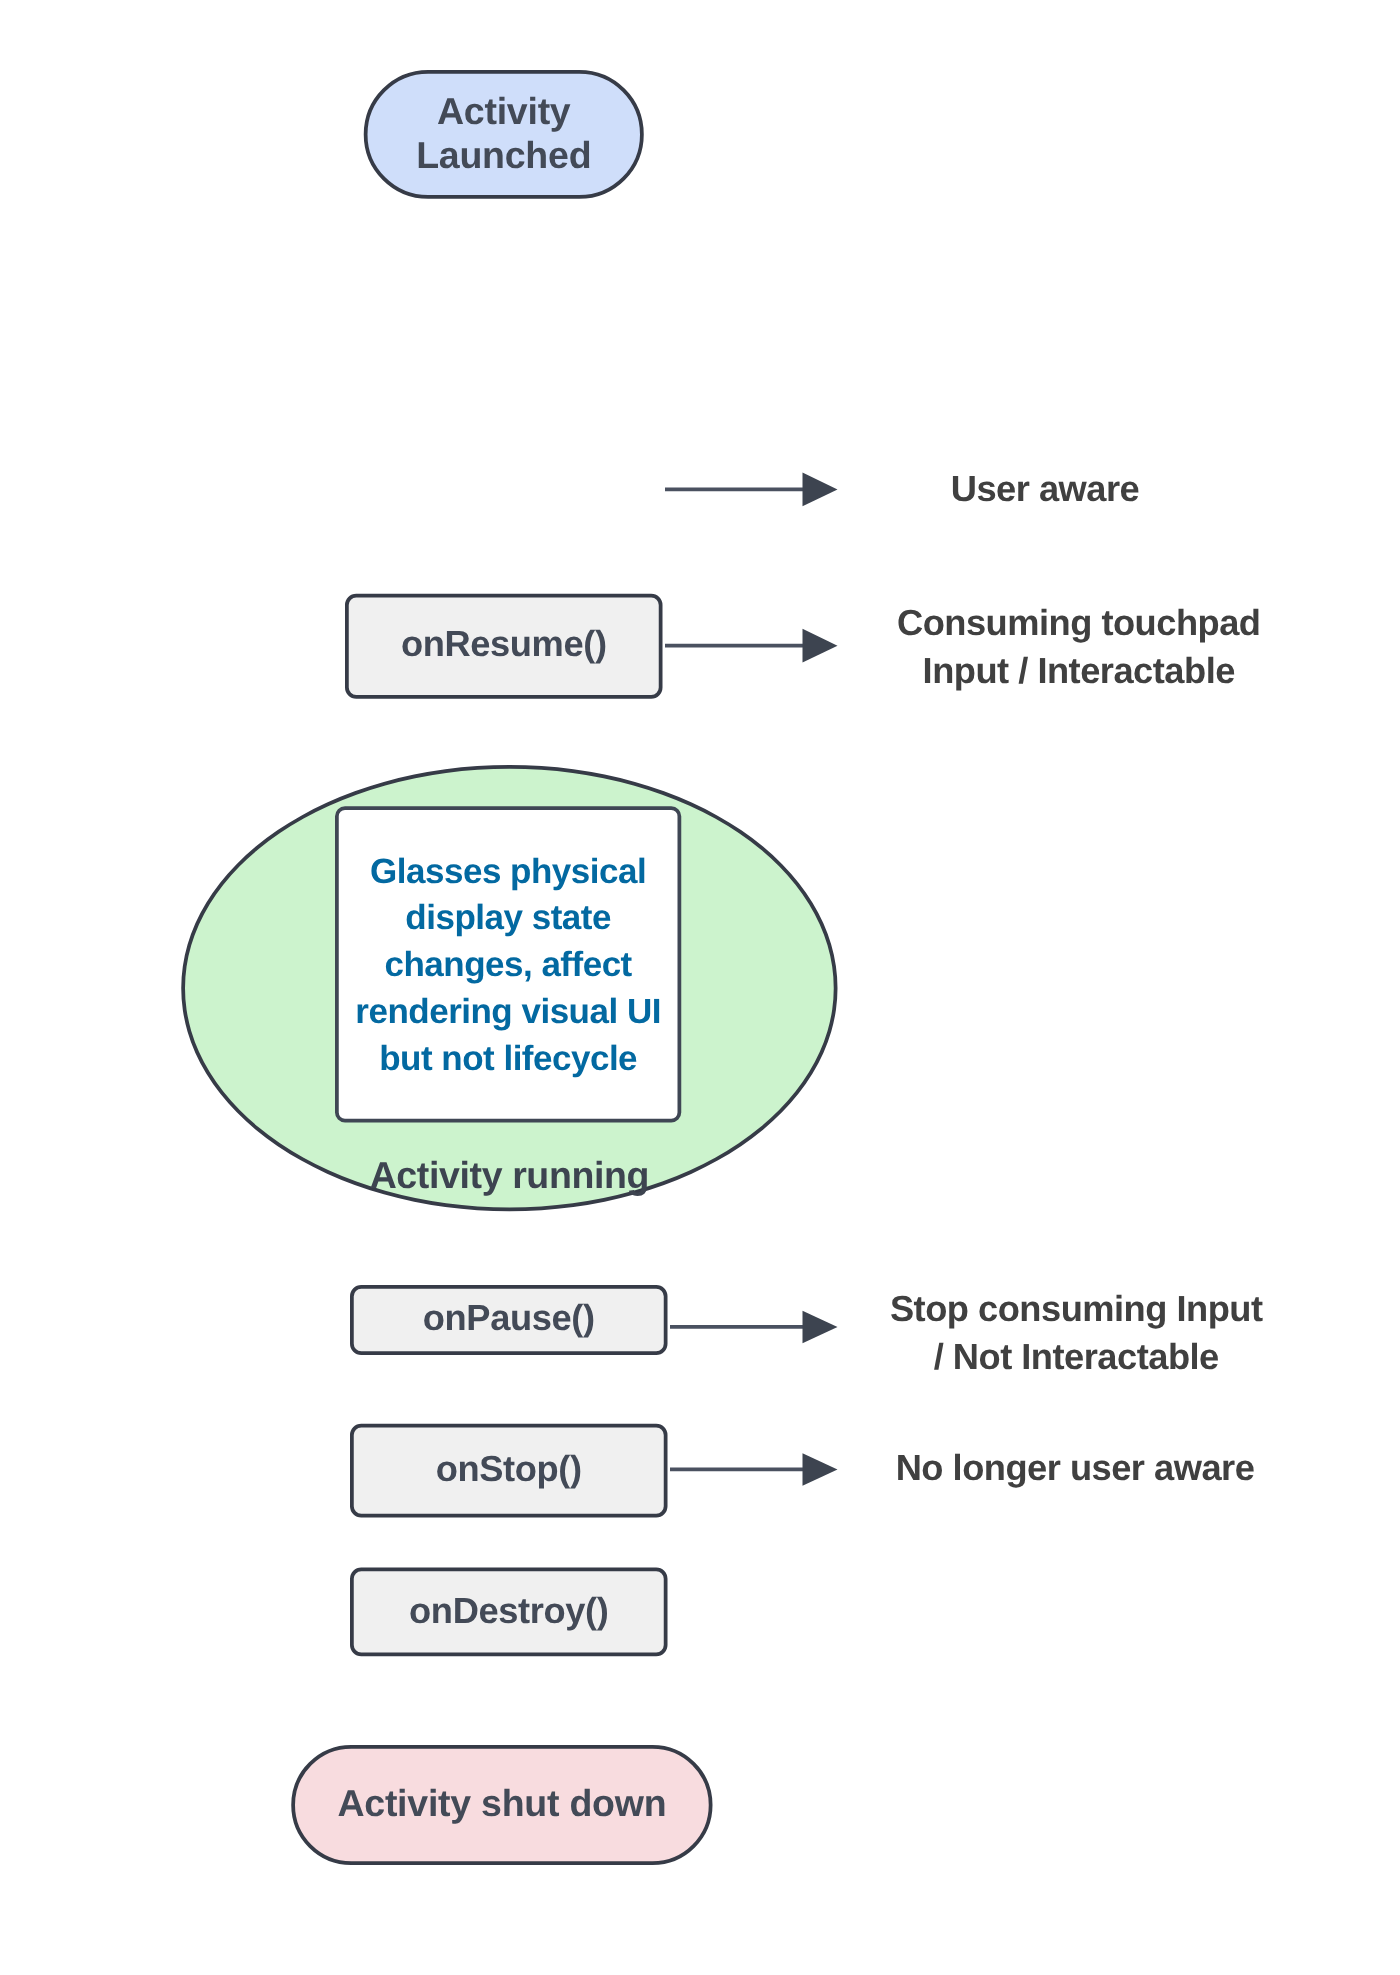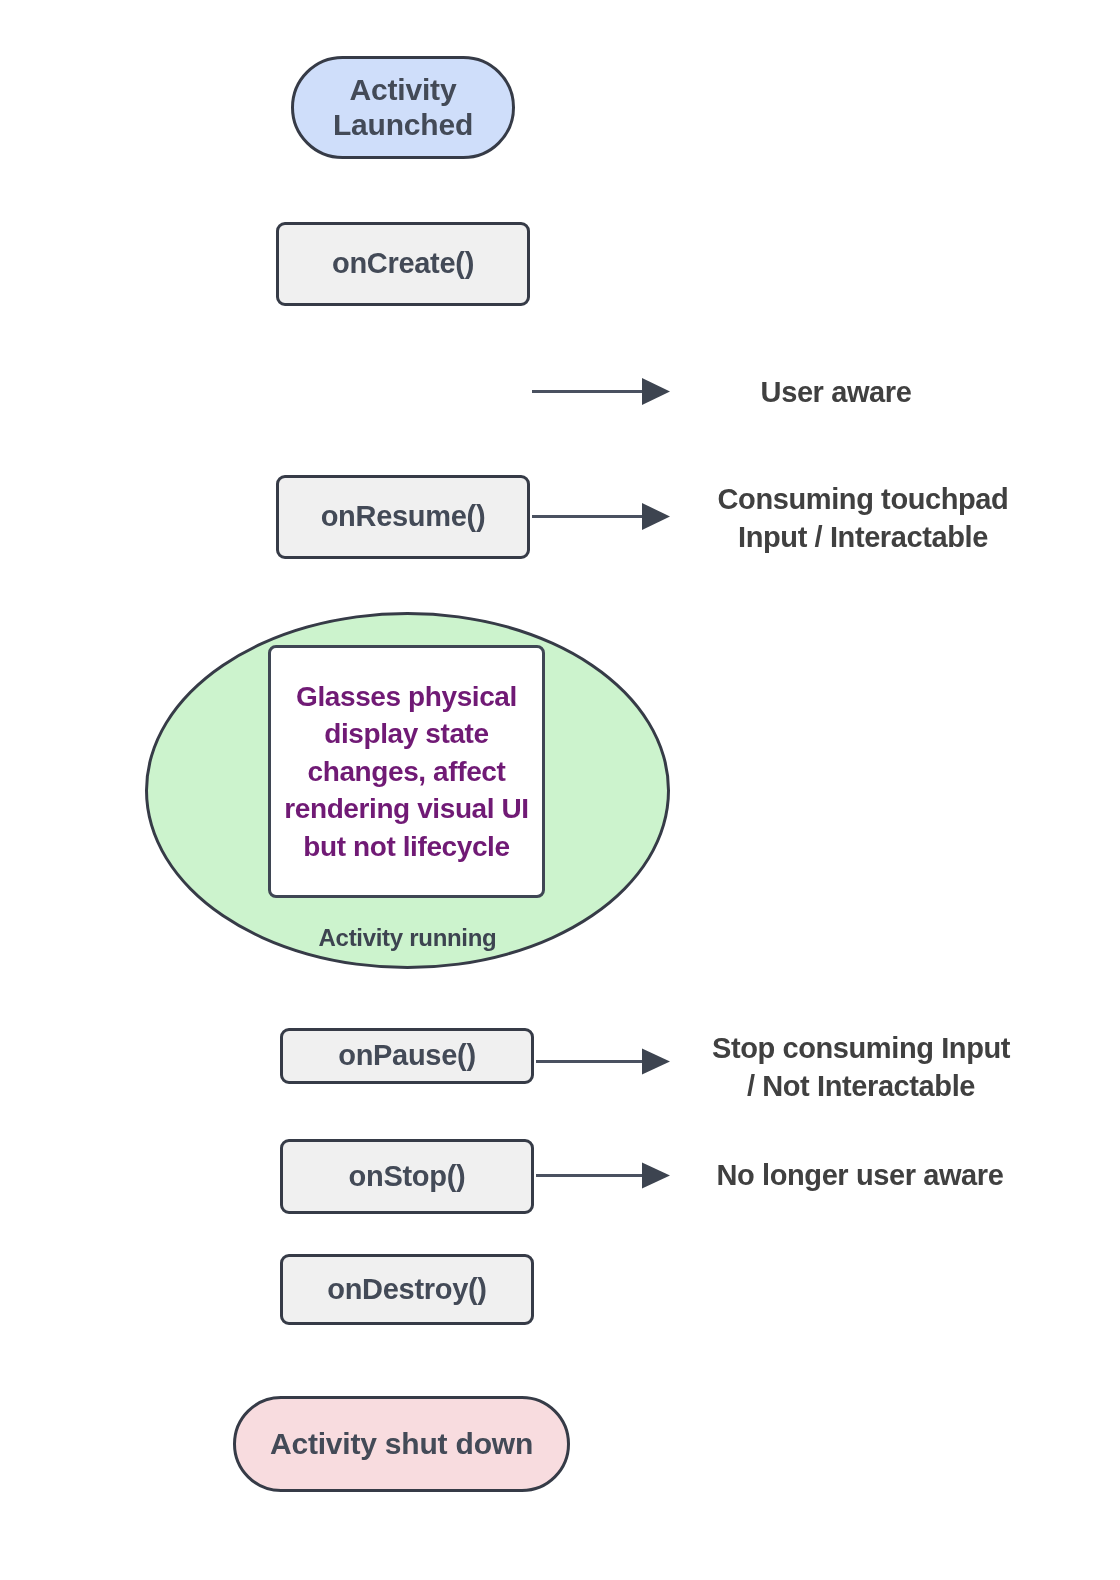--- a/index.html
+++ b/index.html
@@ -68,35 +68,35 @@
     box-sizing: border-box;
     background: #ccf3cd;
     border: 3px solid #363b47;
     border-radius: 50%;
   }
   .ellipse-label {
     position: absolute;
     text-align: center;
     color: #3d4450;
     font-weight: bold;
-    font-size: 24px;
+    font-size: 30px;
     letter-spacing: -0.3px;
     user-select: none;
   }
   .note-box {
     position: absolute;
     box-sizing: border-box;
     background: #ffffff;
     border: 3px solid #3f4654;
     border-radius: 8px;
     display: flex;
     align-items: center;
     justify-content: center;
     text-align: center;
-    color: #701a75;
+    color: #0369a1;
     font-weight: bold;
     font-size: 28px;
     line-height: 1.34;
     letter-spacing: -0.4px;
     padding: 20px 10px;
     user-select: none;
   }
 
   
   .side-label {
@@ -121,23 +121,20 @@
 
 <div id="canvas">
 
   <div class="node pill pill-start" style="left:291px; top:56px; width:224px; height:103px;">
     <span>
       <span>Activity</span><br>
       <span>Launched</span>
     </span>
   </div>
 
-  <div class="node box" style="left:276px; top:222px; width:254px; height:84px;">
-    <span>onCreate()</span>
-  </div>
 
 
   <svg class="arrow-svg" style="left:530px; top:374px; width:145px; height:36px;" viewBox="0 0 145 36">
     <line x1="2" y1="17.5" x2="117" y2="17.5" stroke="#4a5160" stroke-width="3"></line>
     <polygon points="112,4 140,17.5 112,31" fill="#3d4450"></polygon>
   </svg>
 
   <div class="side-label" style="left:681px; top:374px; width:310px;">
     <span>User aware</span>
   </div>

